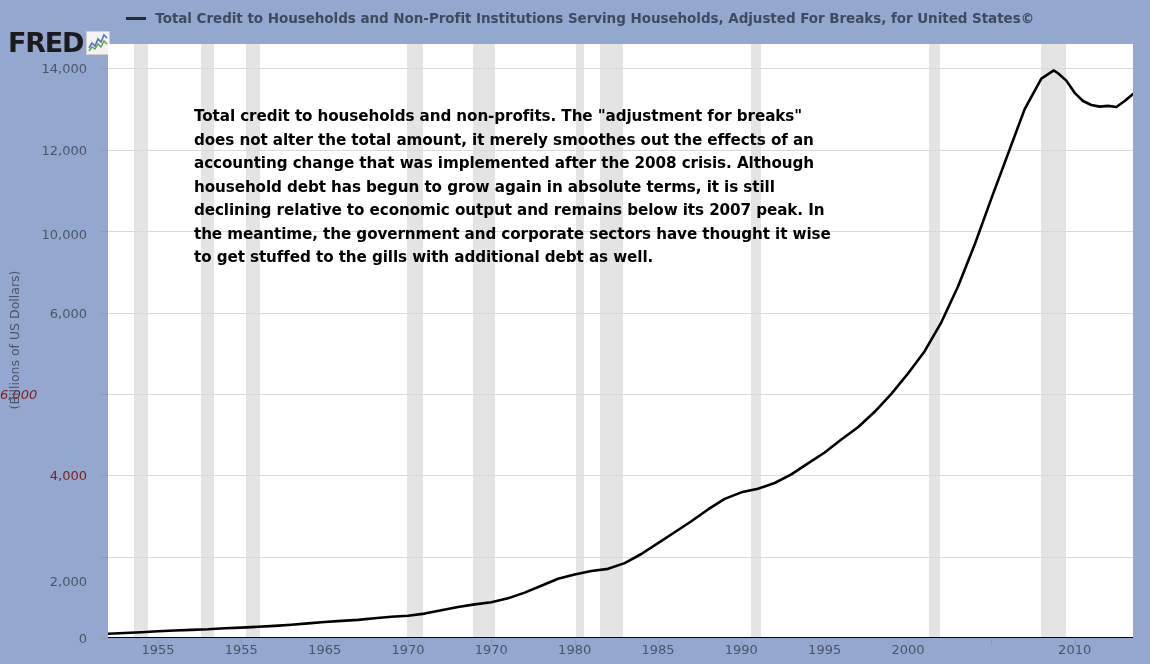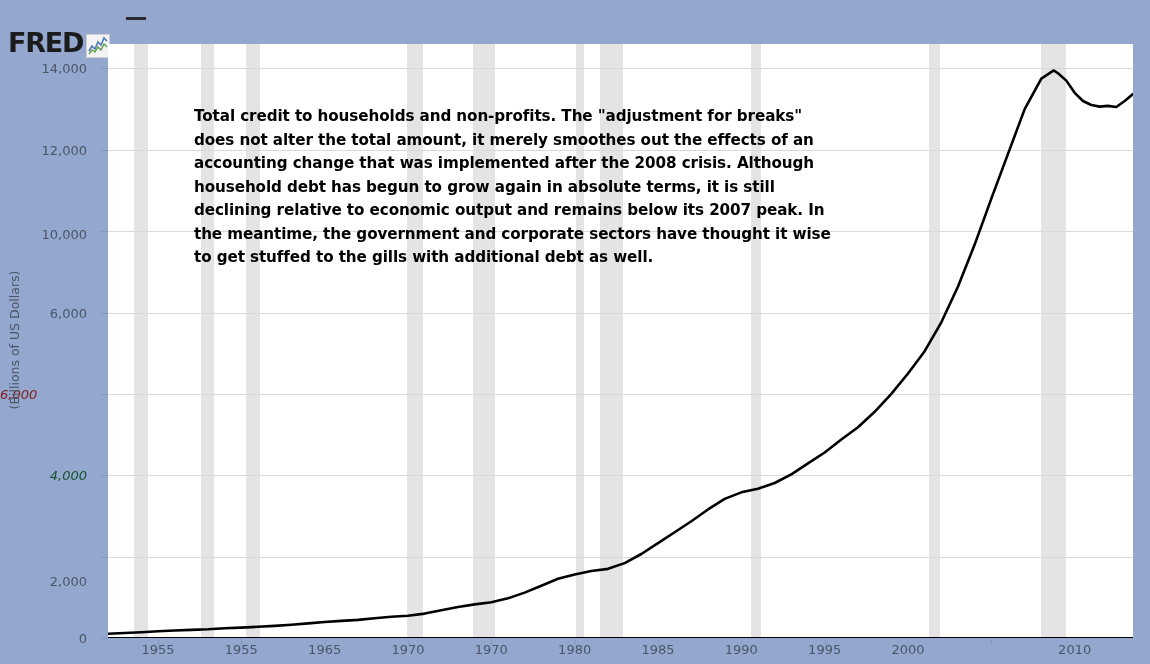--- a/index.html
+++ b/index.html
@@ -19,21 +19,21 @@
   #header {
     position: absolute;
     left: 0; top: 0;
     width: 1150px; height: 36px;
     display: flex;
     align-items: center;
     background: #94a7ce;
   }
   #fred-logo {
     display: flex;
-    align-items: flex-end;
+    align-items: flex-start;
     margin-left: 8px;
     margin-top: 48px;
   }
   #fred-wordmark {
     font-family: "DejaVu Sans", sans-serif;
     font-weight: bold;
     font-size: 27px;
     letter-spacing: -1.2px;
     color: #1b1b1b;
     line-height: 1;
@@ -186,20 +186,21 @@
   <div id="fred-logo">
     <span id="fred-wordmark">FRED</span>
     <span id="fred-spark">
       <svg width="22" height="22" viewBox="0 0 22 22" style="display:block">
         <polyline points="2,16 5,11 8,14 11,7 14,10 17,3 20,6" fill="none" stroke="#4f78b5" stroke-width="1.6"></polyline>
         <polyline points="2,19 5,15 8,17 11,12 14,15 17,9 20,12" fill="none" stroke="#5f9e4f" stroke-width="1.4"></polyline>
       </svg>
     </span>
   </div>
   <div id="legend-swatch"></div>
+  <div id="legend-label">Total Credit to Households and Non-Profit Institutions Serving Households, Adjusted For Breaks, for United States©</div>
 </div>
 
 <div id="plot-wrap">
   <div id="plot-area">
     <div id="bands-layer">
         <div class="recession-band" style="left: 25.8333px; width: 14.1667px; background: rgb(228, 228, 228);"></div>
         <div class="recession-band" style="left: 93.3333px; width: 12.5px; background: rgb(228, 228, 228);"></div>
         <div class="recession-band" style="left: 138.333px; width: 14.1667px; background: rgb(228, 228, 228);"></div>
         <div class="recession-band" style="left: 299.167px; width: 15.8333px; background: rgb(228, 228, 228);"></div>
         <div class="recession-band" style="left: 365px; width: 21.6667px; background: rgb(228, 228, 228);"></div>
@@ -224,21 +225,21 @@
     <div id="baseline"></div>
   </div>
 </div>
 
 <div id="ylabels">
   <div id="ytick-container">
       <div class="ytick-label" style="top: 638px; text-align: right; padding-right: 12px; box-sizing: border-box; color: rgb(75, 85, 105);">0</div>
       <div class="ytick-mark" style="top: 638px;"></div>
       <div class="ytick-label" style="top: 581px; text-align: right; padding-right: 12px; box-sizing: border-box; color: rgb(75, 85, 105);">2,000</div>
       <div class="ytick-mark" style="top: 556.63px;"></div>
-      <div class="ytick-label" style="top: 475.26px; text-align: right; padding-right: 12px; box-sizing: border-box; color: #14532d; font-style: italic;">4,000</div>
+      <div class="ytick-label" style="top: 475.26px; text-align: right; padding-right: 12px; box-sizing: border-box; color: #7f1d1d;">4,000</div>
       <div class="ytick-mark" style="top: 475.26px;"></div>
       <div class="ytick-label" style="top: 393.89px; text-align: left; padding-right: 12px; box-sizing: border-box; color: #7f1d1d; font-style: italic;">6,000</div>
       <div class="ytick-mark" style="top: 393.89px;"></div>
       <div class="ytick-label" style="top: 312.521px; text-align: right; padding-right: 12px; box-sizing: border-box; color: rgb(75, 85, 105);">6,000</div>
       <div class="ytick-mark" style="top: 312.521px;"></div>
       <div class="ytick-label" style="top: 234px; text-align: right; padding-right: 12px; box-sizing: border-box; color: rgb(75, 85, 105);">10,000</div>
       <div class="ytick-mark" style="top: 231.151px;"></div>
       <div class="ytick-label" style="top: 149.781px; text-align: right; padding-right: 12px; box-sizing: border-box; color: rgb(75, 85, 105);">12,000</div>
       <div class="ytick-mark" style="top: 149.781px;"></div>
       <div class="ytick-label" style="top: 68.411px; text-align: right; padding-right: 12px; box-sizing: border-box; color: rgb(75, 85, 105);">14,000</div>

